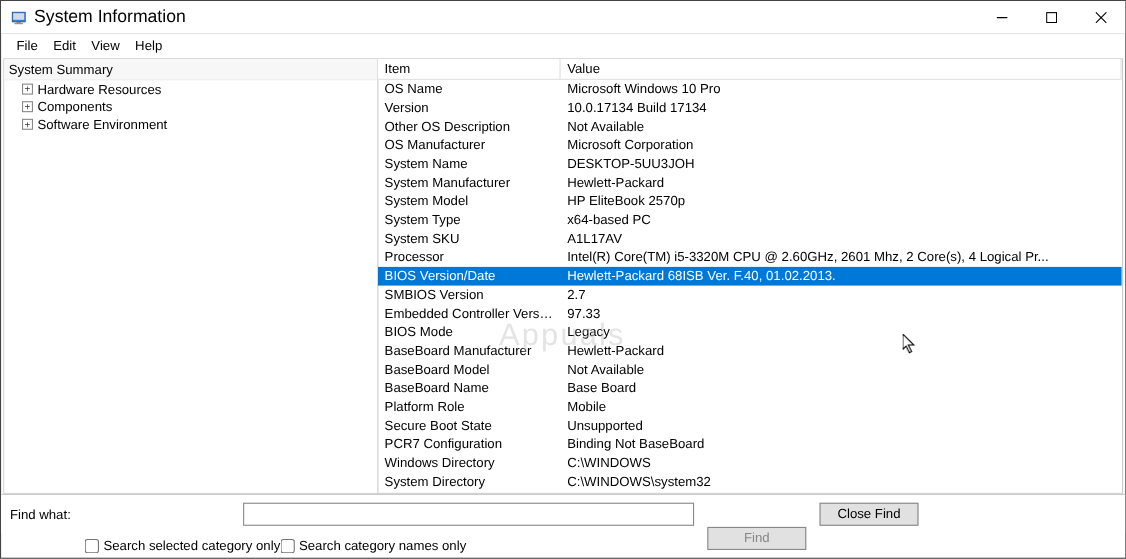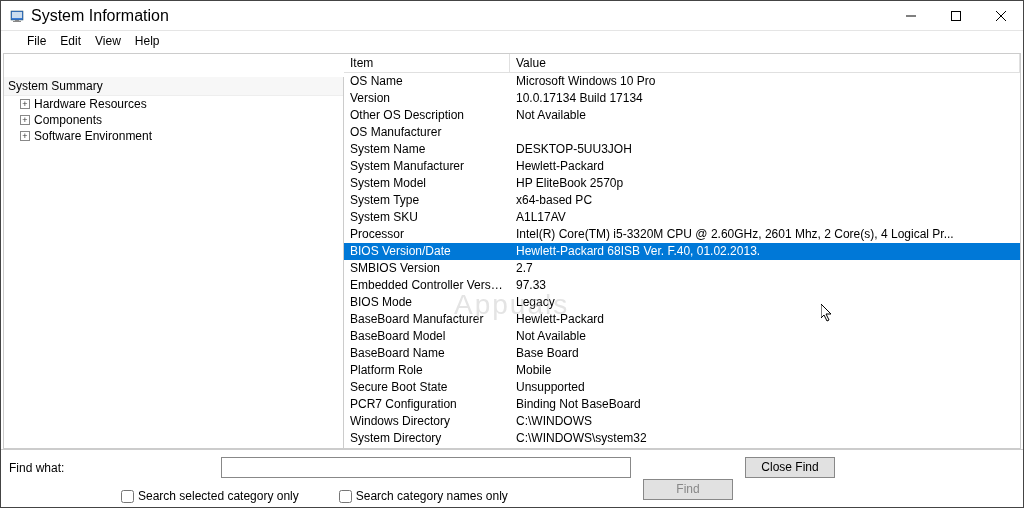--- a/index.html
+++ b/index.html
@@ -1,41 +1,41 @@
 <!DOCTYPE html>
 <html><head>
 <meta charset="utf-8">
 <style>
 * { box-sizing: border-box; margin: 0; padding: 0; font-family: "Segoe UI", Tahoma, sans-serif; font-size: 12px; }
 body { background: #fff; width: 1024px; height: 508px; overflow: hidden; display: flex; flex-direction: column; border: 1px solid #444; }
 .titlebar { height: 30px; background: #fff; display: flex; align-items: center; border-bottom: 1px solid #e5e5e5; }
 .titlebar .app-icon { width: 16px; height: 16px; margin: 0 6px 0 8px; }
 .titlebar .title { flex: 1; font-size: 16px; color: #000; }
 .titlebar .win-btn { width: 45px; height: 30px; display: flex; align-items: center; justify-content: center; color: #000; }
-.menubar { height: 20px; display: flex; align-items: center; padding: 0 20px; gap: 2px; }
+.menubar { height: 20px; display: flex; align-items: center; padding: 0 8px; gap: 2px; }
 .menubar .menu-item { padding: 2px 6px; color: #000; }
 .content { flex: 1; display: flex; border: 1px solid #ccc; margin: 2px 2px 0 2px; min-height: 0; }
-.tree-pane { width: 340px; border-right: 1px solid #ccc; overflow: auto; background: #fff; margin-top: 23px; }
+.tree-pane { width: 340px; border-right: 1px solid #ccc; overflow: auto; background: #fff; }
 .tree-pane .tree-header { padding: 2px 4px; border-bottom: 1px solid #eee; background: #f7f7f7; }
 .tree-pane .tree-item { padding: 1px 0 1px 16px; display: flex; align-items: center; gap: 4px; }
 .tree-pane .tree-item .exp { width: 10px; height: 10px; border: 1px solid #888; display: inline-flex; align-items: center; justify-content: center; font-size: 9px; line-height: 9px; color: #333; }
 .list-pane { flex: 1; overflow: auto; position: relative; }
 .list-header { display: flex; border-bottom: 1px solid #e0e0e0; position: sticky; top: 0; background: #fff; }
 .list-header .col { padding: 2px 6px; border-right: 1px solid #e0e0e0; font-weight: normal; color: #000; }
 .col-item { width: 166px; flex: 0 0 166px; }
 .col-value { flex: 1; }
 .list-row { display: flex; padding: 0; line-height: 17px; height: 17px; }
 .list-row .cell { padding: 0 6px; overflow: hidden; white-space: nowrap; text-overflow: ellipsis; }
 .list-row.selected { background: #0078d7; color: #fff; }
 .statusbar { height: 36px; border-top: 1px solid #ccc; background: #fff; display: flex; align-items: center; padding: 0 8px; gap: 12px; }
 .statusbar .findlabel { text-align: left; width: 200px; padding-right: 4px; }
 .statusbar input[type=text] { width: 410px; height: 21px; border: 1px solid #888; padding: 0 4px; }
 .statusbar .btn { width: 90px; height: 21px; border: 1px solid #888; background: #e1e1e1; text-align: center; line-height: 19px; }
 .statusbar .btn.disabled { color: #888; margin-top: 43px; }
-.checks { height: 22px; display: flex; align-items: center; gap: 40px; padding-left: 120px; }
+.checks { height: 22px; display: flex; align-items: center; padding-left: 76px; }
 .checks label { display: flex; align-items: center; gap: 4px; }
 .checks input { width: 13px; height: 13px; }
 .wm { position: absolute; top: 235px; left: 110px; font-size: 28px; color: #bbb; opacity: .4; letter-spacing: 2px; pointer-events: none; }
 .cursor { position: absolute; top: 250px; left: 477px; pointer-events: none; z-index: 10; }
 </style>
 </head>
 <body>
 
 <div class="titlebar">
   <span class="app-icon">
@@ -104,20 +104,21 @@
         <div class="list-row">
           <div class="cell col-item">Version</div>
           <div class="cell col-value">10.0.17134 Build 17134</div>
         </div>
         <div class="list-row">
           <div class="cell col-item">Other OS Description</div>
           <div class="cell col-value">Not Available</div>
         </div>
         <div class="list-row">
           <div class="cell col-item">OS Manufacturer</div>
+          <div class="cell col-value">Microsoft Corporation</div>
         </div>
         <div class="list-row">
           <div class="cell col-item">System Name</div>
           <div class="cell col-value">DESKTOP-5UU3JOH</div>
         </div>
         <div class="list-row">
           <div class="cell col-item">System Manufacturer</div>
           <div class="cell col-value">Hewlett-Packard</div>
         </div>
         <div class="list-row">

